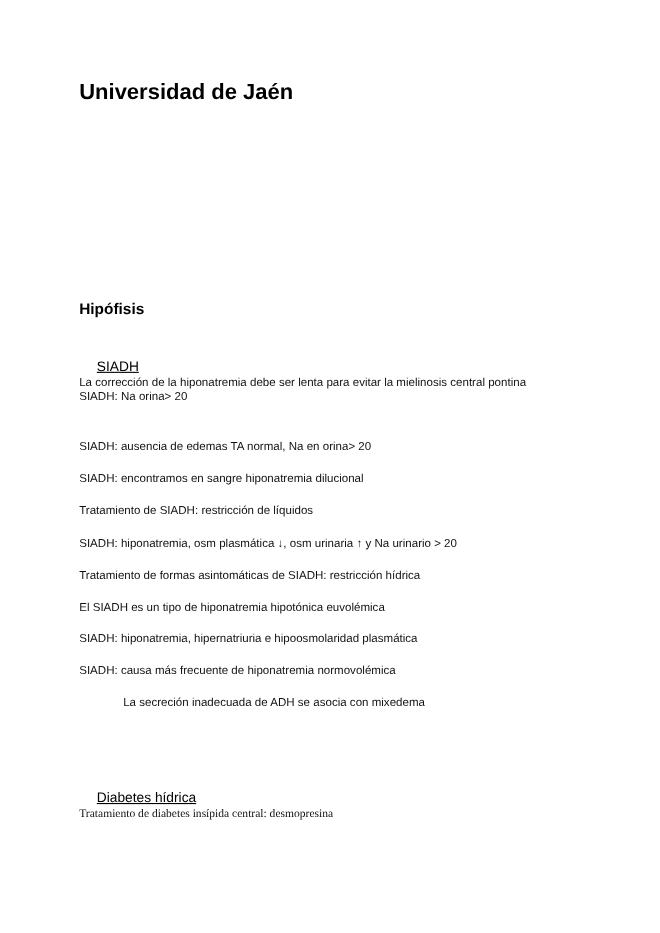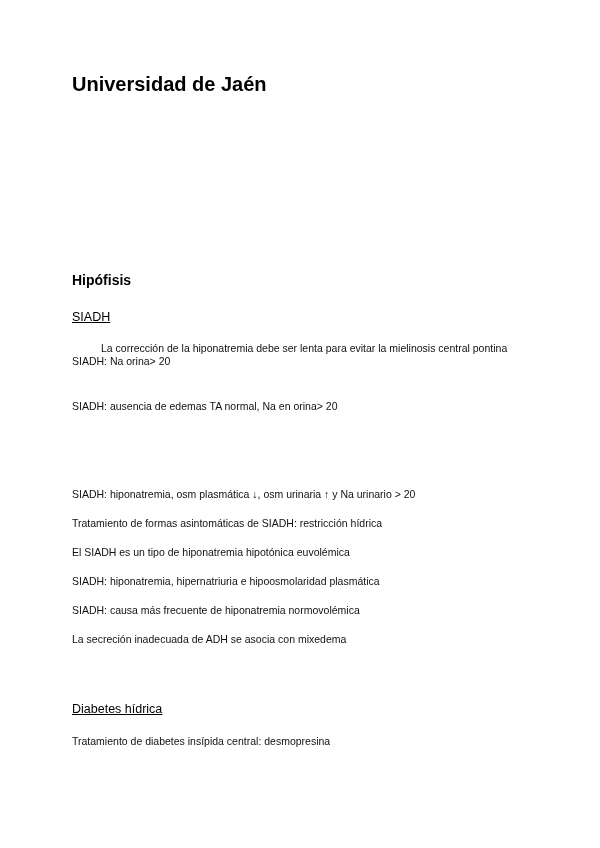--- a/index.html
+++ b/index.html
@@ -41,21 +41,21 @@
       font-weight: bold;
       line-height: 18px;
       margin: 0;
     }
     .subheading {
       position: absolute;
       left: 72px;
       font-size: 12.5px;
       line-height: 16px;
       text-decoration: underline;
-      margin: 0;
+      margin: 16px;
     }
     .line {
       position: absolute;
       left: 72px;
       font-size: 10.5px;
       line-height: 14px;
       margin: 0;
       white-space: nowrap;
       color: #111111;
     }
@@ -64,27 +64,29 @@
 <body>
 
 <div class="page">
 
   <h1 class="doc-title">Universidad de Jaén</h1>
 
   <h2 class="section-heading">Hipófisis</h2>
 
   <div class="subheading" style="top:309px;">SIADH</div>
 
-  <p class="line" style="top:341px;margin-left:29px;">La corrección de la hiponatremia debe ser lenta para evitar la mielinosis central pontina</p>
+  <p class="line" style="top:341px;">La corrección de la hiponatremia debe ser lenta para evitar la mielinosis central pontina</p>
   <p class="line" style="top:354px;">SIADH: Na  orina&gt; 20</p>
   <p class="line" style="top:399px;">SIADH: ausencia de edemas TA normal, Na en orina&gt; 20</p>
+  <p class="line" style="top:428px;">SIADH: encontramos en sangre hiponatremia dilucional</p>
+  <p class="line" style="top:457px;">Tratamiento de SIADH: restricción de líquidos</p>
   <p class="line" style="top:487px;">SIADH: hiponatremia, osm plasmática ↓, osm urinaria ↑ y Na urinario &gt; 20</p>
   <p class="line" style="top:516px;">Tratamiento de formas asintomáticas de SIADH: restricción hídrica</p>
   <p class="line" style="top:574px;">SIADH: hiponatremia, hipernatriuria e hipoosmolaridad plasmática</p>
   <p class="line" style="top:545px;">El SIADH es un tipo de hiponatremia hipotónica euvolémica</p>
   <p class="line" style="top:603px;">SIADH: causa más frecuente de hiponatremia normovolémica</p>
-  <p class="line" style="top:632px;">La secreción inadecuada de ADH se asocia con mixedema</p>
+  <p class="line" style="top:632px;margin-left:40px;">La secreción inadecuada de ADH se asocia con mixedema</p>
 
   <div class="subheading" style="top:701px;">Diabetes hídrica</div>
 
-  <p class="line" style="top:734px;">Tratamiento de diabetes insípida central: desmopresina</p>
+  <p class="line" style="top:734px;font-family:Liberation Serif, serif;">Tratamiento de diabetes insípida central: desmopresina</p>
 
 </div>
 
 </body></html>

